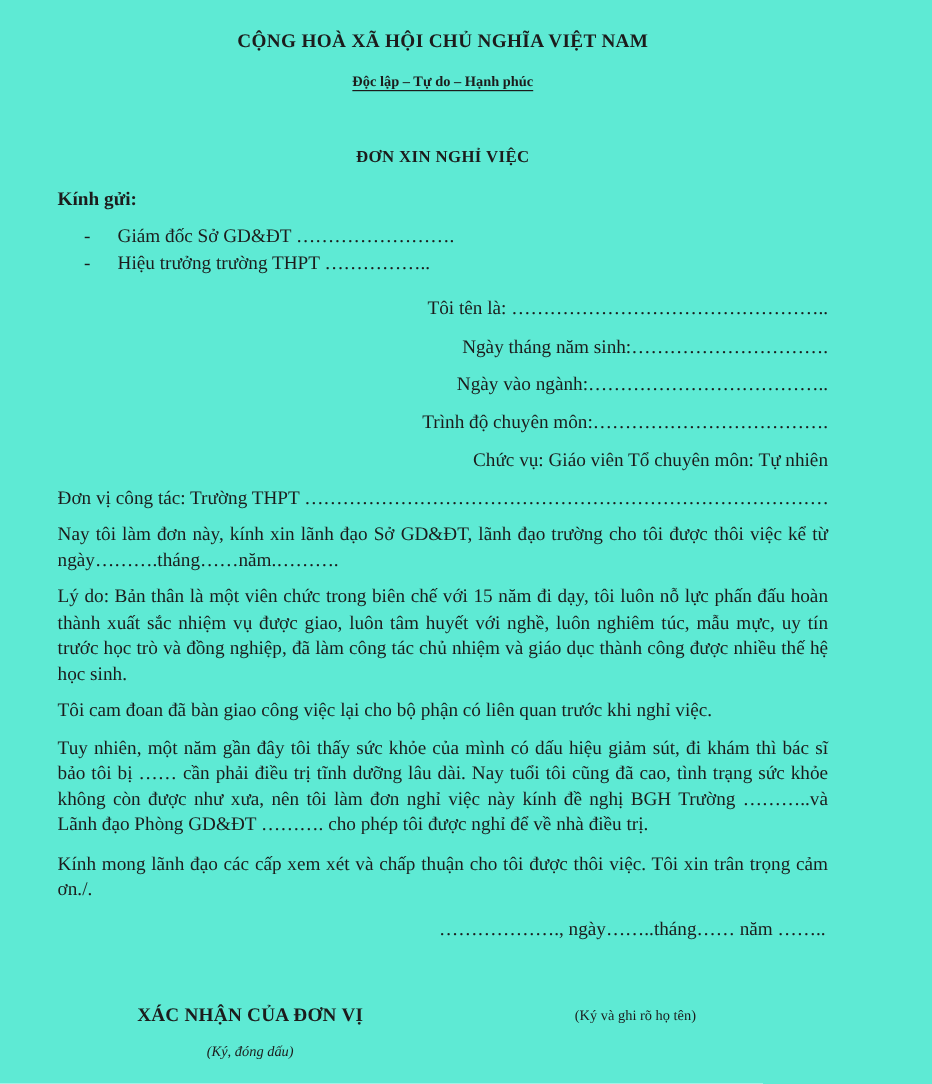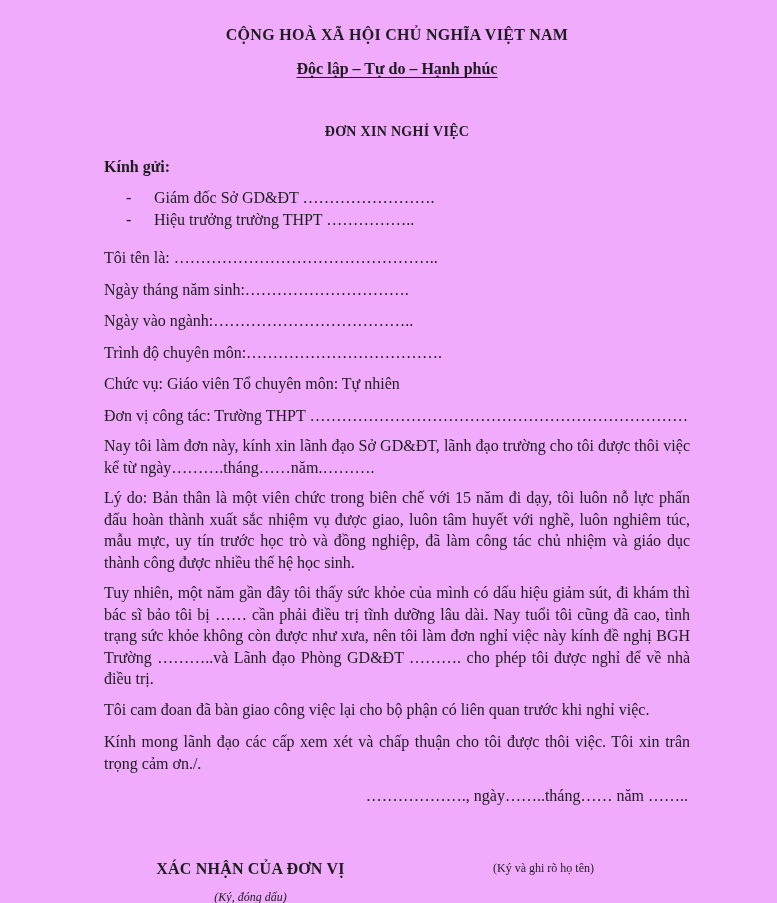--- a/index.html
+++ b/index.html
@@ -5,53 +5,53 @@
   * { margin: 0; padding: 0; box-sizing: border-box; }
   html, body { background: #ffffff; }
   body {
     width: 777px; height: 903px;
     font-family: "Liberation Serif", "DejaVu Serif", serif;
     color: #1c1c1c;
     overflow: hidden;
   }
   .page {
     width: 777px; height: 903px;
-    padding: 24px 87px 0 104px;
-    background: #f0abfc;
+    padding: 24px 87px 0 48px;
+    background: #5eead4;
   }
   .t { font-size: 16px; line-height: 21.5px; }
 
   
   .nat-header { text-align: center; }
   .nat-title {
     font-weight: bold; font-size: 16px; line-height: 21.5px;
     letter-spacing: 0.3px;
   }
   .motto {
     display: inline-block;
-    font-weight: bold; font-size: 16px; line-height: 21.5px;
+    font-weight: bold; font-size: 12px; line-height: 21.5px;
     text-decoration: underline;
     text-underline-offset: 3px;
     margin-top: 12.5px;
   }
   .doc-title {
     text-align: center; font-weight: bold;
     font-size: 14px; line-height: 21.5px;
     letter-spacing: 0.3px;
     margin-top: 41.5px;
   }
 
   
   .kinh-gui { font-weight: bold; margin-top: 13px; }
   .recipient-list { margin-top: 10px; }
   .recipient { display: flex; margin-left: 22px; }
   .recipient .dash { width: 28px; flex: none; }
 
   
-  .field { margin-top: 10px; white-space: nowrap; overflow: hidden; }
+  .field { margin-top: 10px; white-space: nowrap; overflow: hidden; text-align: right; }
   .field.first { margin-top: 17px; }
 
   
   .para { text-align: justify; margin-top: 9px; }
   .para.p5 { margin-top: 11px; }
 
   
   .date-line { text-align: right; margin-top: 11px; padding-right: 2px; }
 
   
@@ -87,22 +87,22 @@
 
   <div class="t field first">Tôi tên là: …………………………………………..</div>
   <div class="t field">Ngày tháng năm sinh:………………………….</div>
   <div class="t field">Ngày vào ngành:………………………………..</div>
   <div class="t field">Trình độ chuyên môn:……………………………….</div>
   <div class="t field">Chức vụ: Giáo viên Tổ chuyên môn: Tự nhiên</div>
   <div class="t field">Đơn vị công tác: Trường THPT ………………………………………………………………………….</div>
 
   <p class="t para">Nay tôi làm đơn này, kính xin lãnh đạo Sở GD&amp;ĐT, lãnh đạo trường cho tôi được thôi việc kể từ ngày……….tháng……năm.……….</p>
   <p class="t para">Lý do: Bản thân là một viên chức trong biên chế với 15 năm đi dạy, tôi luôn nỗ lực phấn đấu hoàn thành xuất sắc nhiệm vụ được giao, luôn tâm huyết với nghề, luôn nghiêm túc, mẫu mực, uy tín trước học trò và đồng nghiệp, đã làm công tác chủ nhiệm và giáo dục thành công được nhiều thế hệ học sinh.</p>
+  <p class="t para">Tôi cam đoan đã bàn giao công việc lại cho bộ phận có liên quan trước khi nghỉ việc.</p>
   <p class="t para">Tuy nhiên, một năm gần đây tôi thấy sức khỏe của mình có dấu hiệu giảm sút, đi khám thì bác sĩ bảo tôi bị …… cần phải điều trị tĩnh dưỡng lâu dài. Nay tuổi tôi cũng đã cao, tình trạng sức khỏe không còn được như xưa, nên tôi làm đơn nghỉ việc này kính đề nghị BGH Trường ………..và Lãnh đạo Phòng GD&amp;ĐT ………. cho phép tôi được nghỉ để về nhà điều trị.</p>
-  <p class="t para">Tôi cam đoan đã bàn giao công việc lại cho bộ phận có liên quan trước khi nghỉ việc.</p>
   <p class="t para p5">Kính mong lãnh đạo các cấp xem xét và chấp thuận cho tôi được thôi việc. Tôi xin trân trọng cảm ơn./.</p>
 
   <div class="t date-line">………………., ngày……..tháng…… năm ……..</div>
 
   <div class="sig-row">
     <div class="sig-col">
       <div class="sig-title">XÁC NHẬN CỦA ĐƠN VỊ</div>
       <div class="sig-note italic">(Ký, đóng dấu)</div>
     </div>
     <div class="sig-col">

